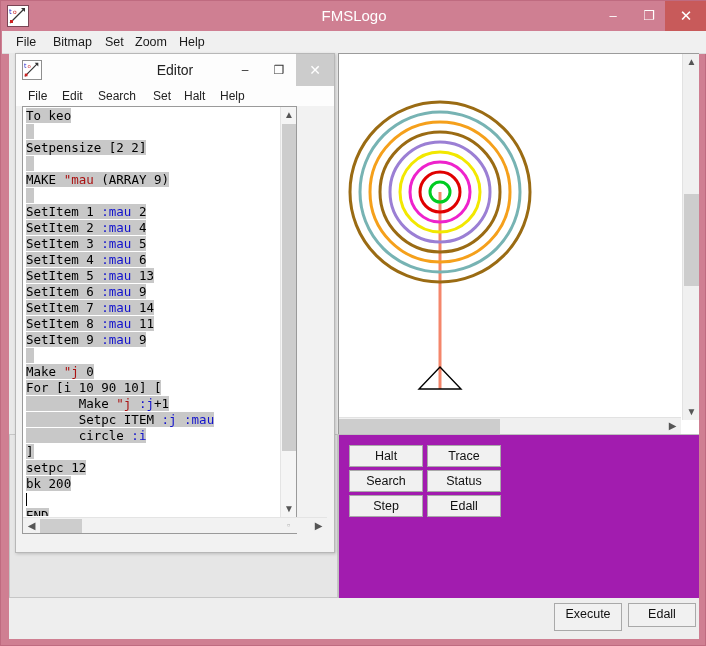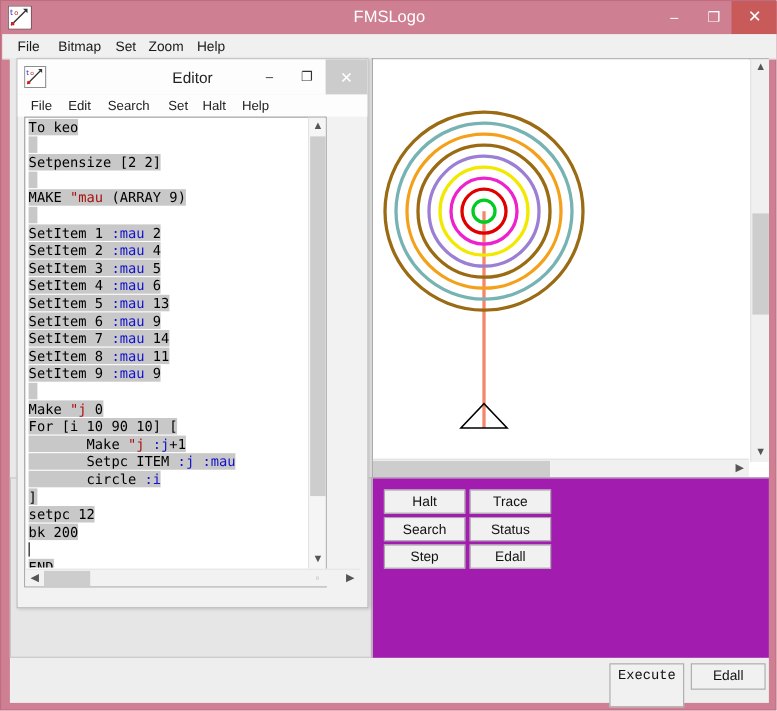--- a/index.html
+++ b/index.html
@@ -201,21 +201,21 @@
     font-size: 12px;
     color: #000;
     line-height: 20px;
     padding-left: 3px;
     white-space: nowrap;
     overflow: hidden;
   }
   #btn-execute {
     position: absolute;
     left: 545px; top: 2px;
-    width: 68px; height: 40px; font-family: Liberation Mono, monospace;
+    width: 68px; height: 28px;
   }
   #btn-edall {
     position: absolute;
     left: 619px; top: 2px;
     width: 68px; height: 24px;
   }
 
   
   #editor-window {
     position: absolute;

